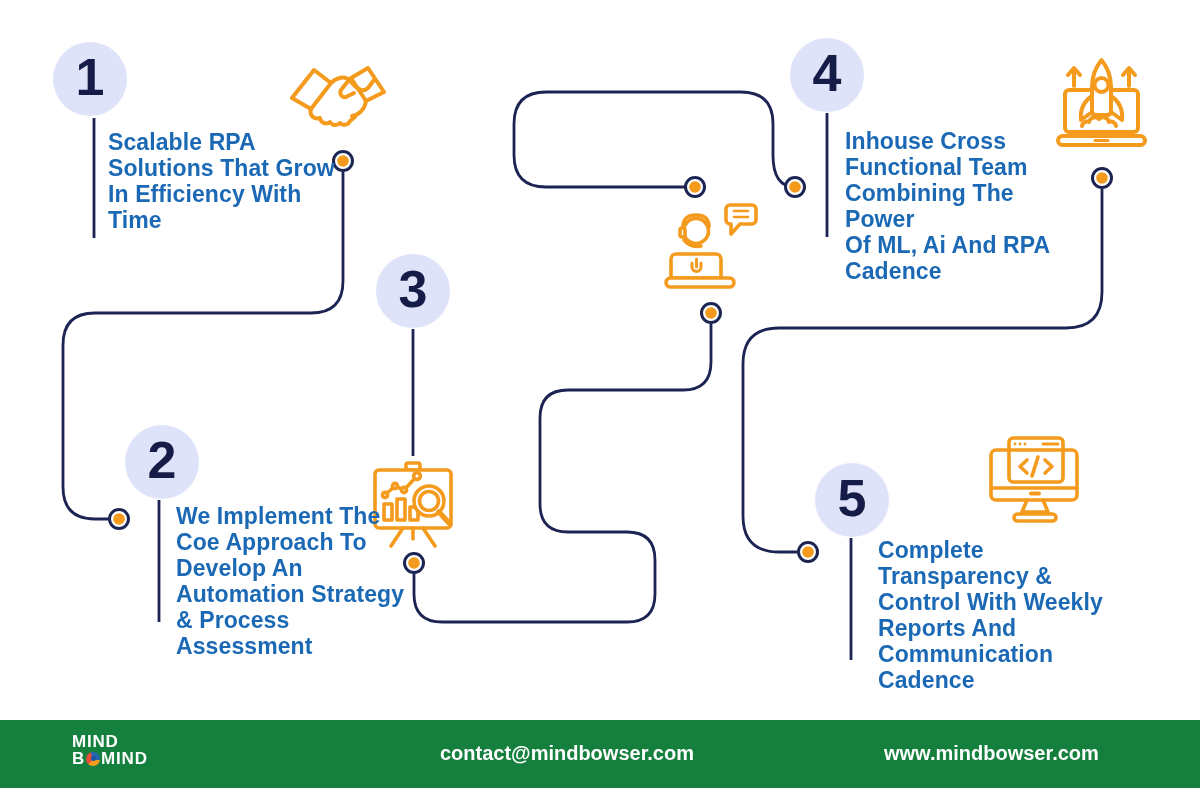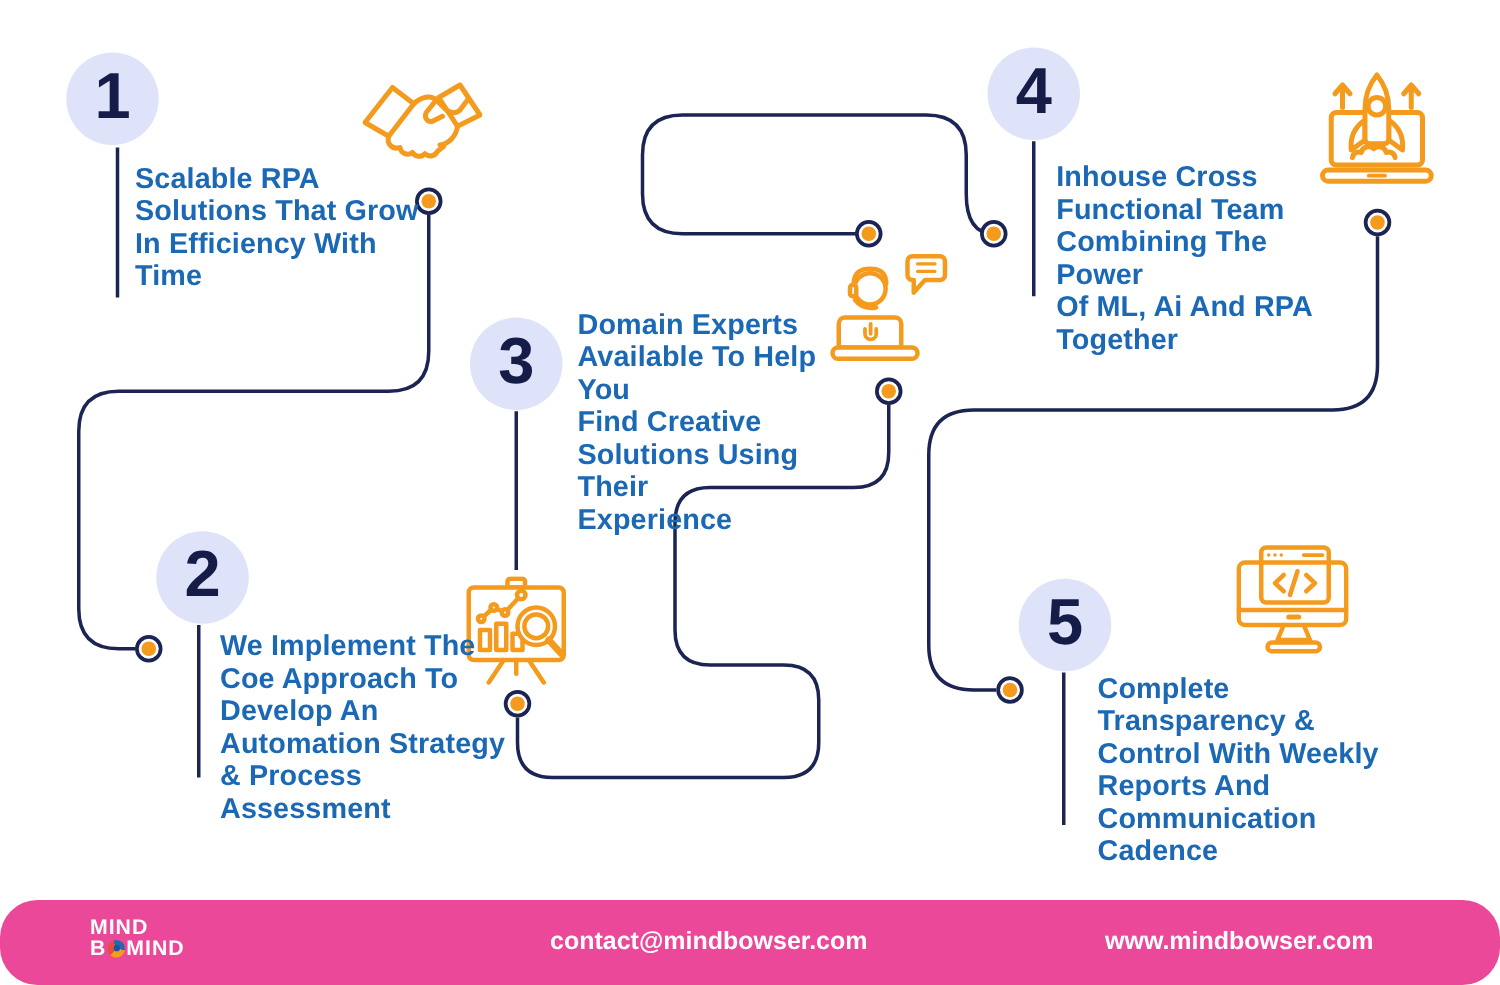--- a/index.html
+++ b/index.html
@@ -18,21 +18,21 @@
     font-size:52px; font-weight:700; color:#151c47; line-height:1;
     transform:translateY(-2px);
   }
   .caption {
     position:absolute; z-index:3; color:#1b69b5; font-weight:700;
     font-size:23px; line-height:26px; white-space:pre-line; letter-spacing:.1px;
   }
   .icon { position:absolute; z-index:2; }
   .footer {
     position:absolute; left:0; top:720px; width:1200px; height:68px;
-    background:#ec4899; z-index:4;border-radius:30px;
+    background:#15803d; z-index:4;
   }
   .logo { position:absolute; left:72px; top:13px; color:#ffffff;
     font-weight:700; font-size:17px; line-height:17px; letter-spacing:.8px; }
   .logo .row { display:flex; align-items:center; }
   .logo-o {
     display:inline-block; width:14px; height:14px; border-radius:50%;
     background:conic-gradient(from 220deg,#e84c3d 0 120deg,#2766b1 120deg 240deg,#f59b1e 240deg 360deg);
     position:relative; margin:0 1px;
   }
   .logo-o i {
@@ -137,25 +137,20 @@
       <rect x="39" y="46" width="8" height="13"></rect>
       <circle cx="58" cy="40" r="15" fill="#fff"></circle>
       <circle cx="58" cy="40" r="9.5"></circle>
       <path d="M68 51 L78 62" stroke-width="5.5"></path>
     </svg>
   </div>
 
   <div class="step-circle" style="left:376px; top:254px;">
     <span class="num">3</span>
   </div>
-  <div class="caption" style="left:462px; top:246px; width:235px;">Domain Experts
-Available To Help You
-Find Creative
-Solutions Using Their
-Experience</div>
   <div class="icon" style="left:658px; top:202px;">
     <svg width="104" height="93" viewBox="0 0 104 93" fill="none" stroke="#f49a1d" stroke-width="3.6" stroke-linecap="round" stroke-linejoin="round">
       <path d="M72 3 h22 a4 4 0 0 1 4 4 v11 a4 4 0 0 1 -4 4 h-12 l-9 10 v-10 h-1 a4 4 0 0 1 -4 -4 V7 a4 4 0 0 1 4 -4 Z" fill="#fff"></path>
       <path d="M76 9 h14 M76 15 h14" stroke-width="2.6"></path>
       <circle cx="38" cy="29" r="12.5"></circle>
       <path d="M25 25 Q25 13 38 13 Q51 13 51 25"></path>
       <rect x="22" y="26" width="5" height="9" rx="2" fill="#fff"></rect>
       <path d="M26 38 Q32 46 43 44"></path>
       <path d="M16 60 Q38 46 62 58"></path>
       <path d="M18 52 h40 a5 5 0 0 1 5 5 v19 h-50 V57 a5 5 0 0 1 5 -5 Z" fill="#fff"></path>
@@ -164,21 +159,21 @@
     </svg>
   </div>
 
   <div class="step-circle" style="left:790px; top:38px;">
     <span class="num">4</span>
   </div>
   <div class="caption" style="left:845px; top:128px; width:235px;">Inhouse Cross
 Functional Team
 Combining The Power
 Of ML, Ai And RPA
-Together</div>
+Cadence</div>
   <div class="icon" style="left:1054px; top:54px;">
     <svg width="95" height="95" viewBox="0 0 95 95" fill="none" stroke="#f49a1d" stroke-width="4" stroke-linecap="round" stroke-linejoin="round">
       <rect x="11" y="36" width="73" height="42" rx="4"></rect>
       <path d="M20 32 V16 M14 21 L20 14 L26 21"></path>
       <path d="M75 32 V16 M69 21 L75 14 L81 21"></path>
       <path d="M38 42 C29 48 26 56 27 66 L38 58 Z" fill="#fff"></path>
       <path d="M57 42 C66 48 69 56 68 66 L57 58 Z" fill="#fff"></path>
       <path d="M47.5 6 C41 14 38 23 38 33 V57 Q38 61 42 61 H53 Q57 61 57 57 V33 C57 23 54 14 47.5 6 Z" fill="#fff"></path>
       <circle cx="47.5" cy="31" r="7" fill="#fff"></circle>
       <path d="M28 72 a5 5 0 0 1 7 -4 a6 6 0 0 1 10 -3 a6 6 0 0 1 10 3 a5 5 0 0 1 7 4" fill="#fff"></path>

